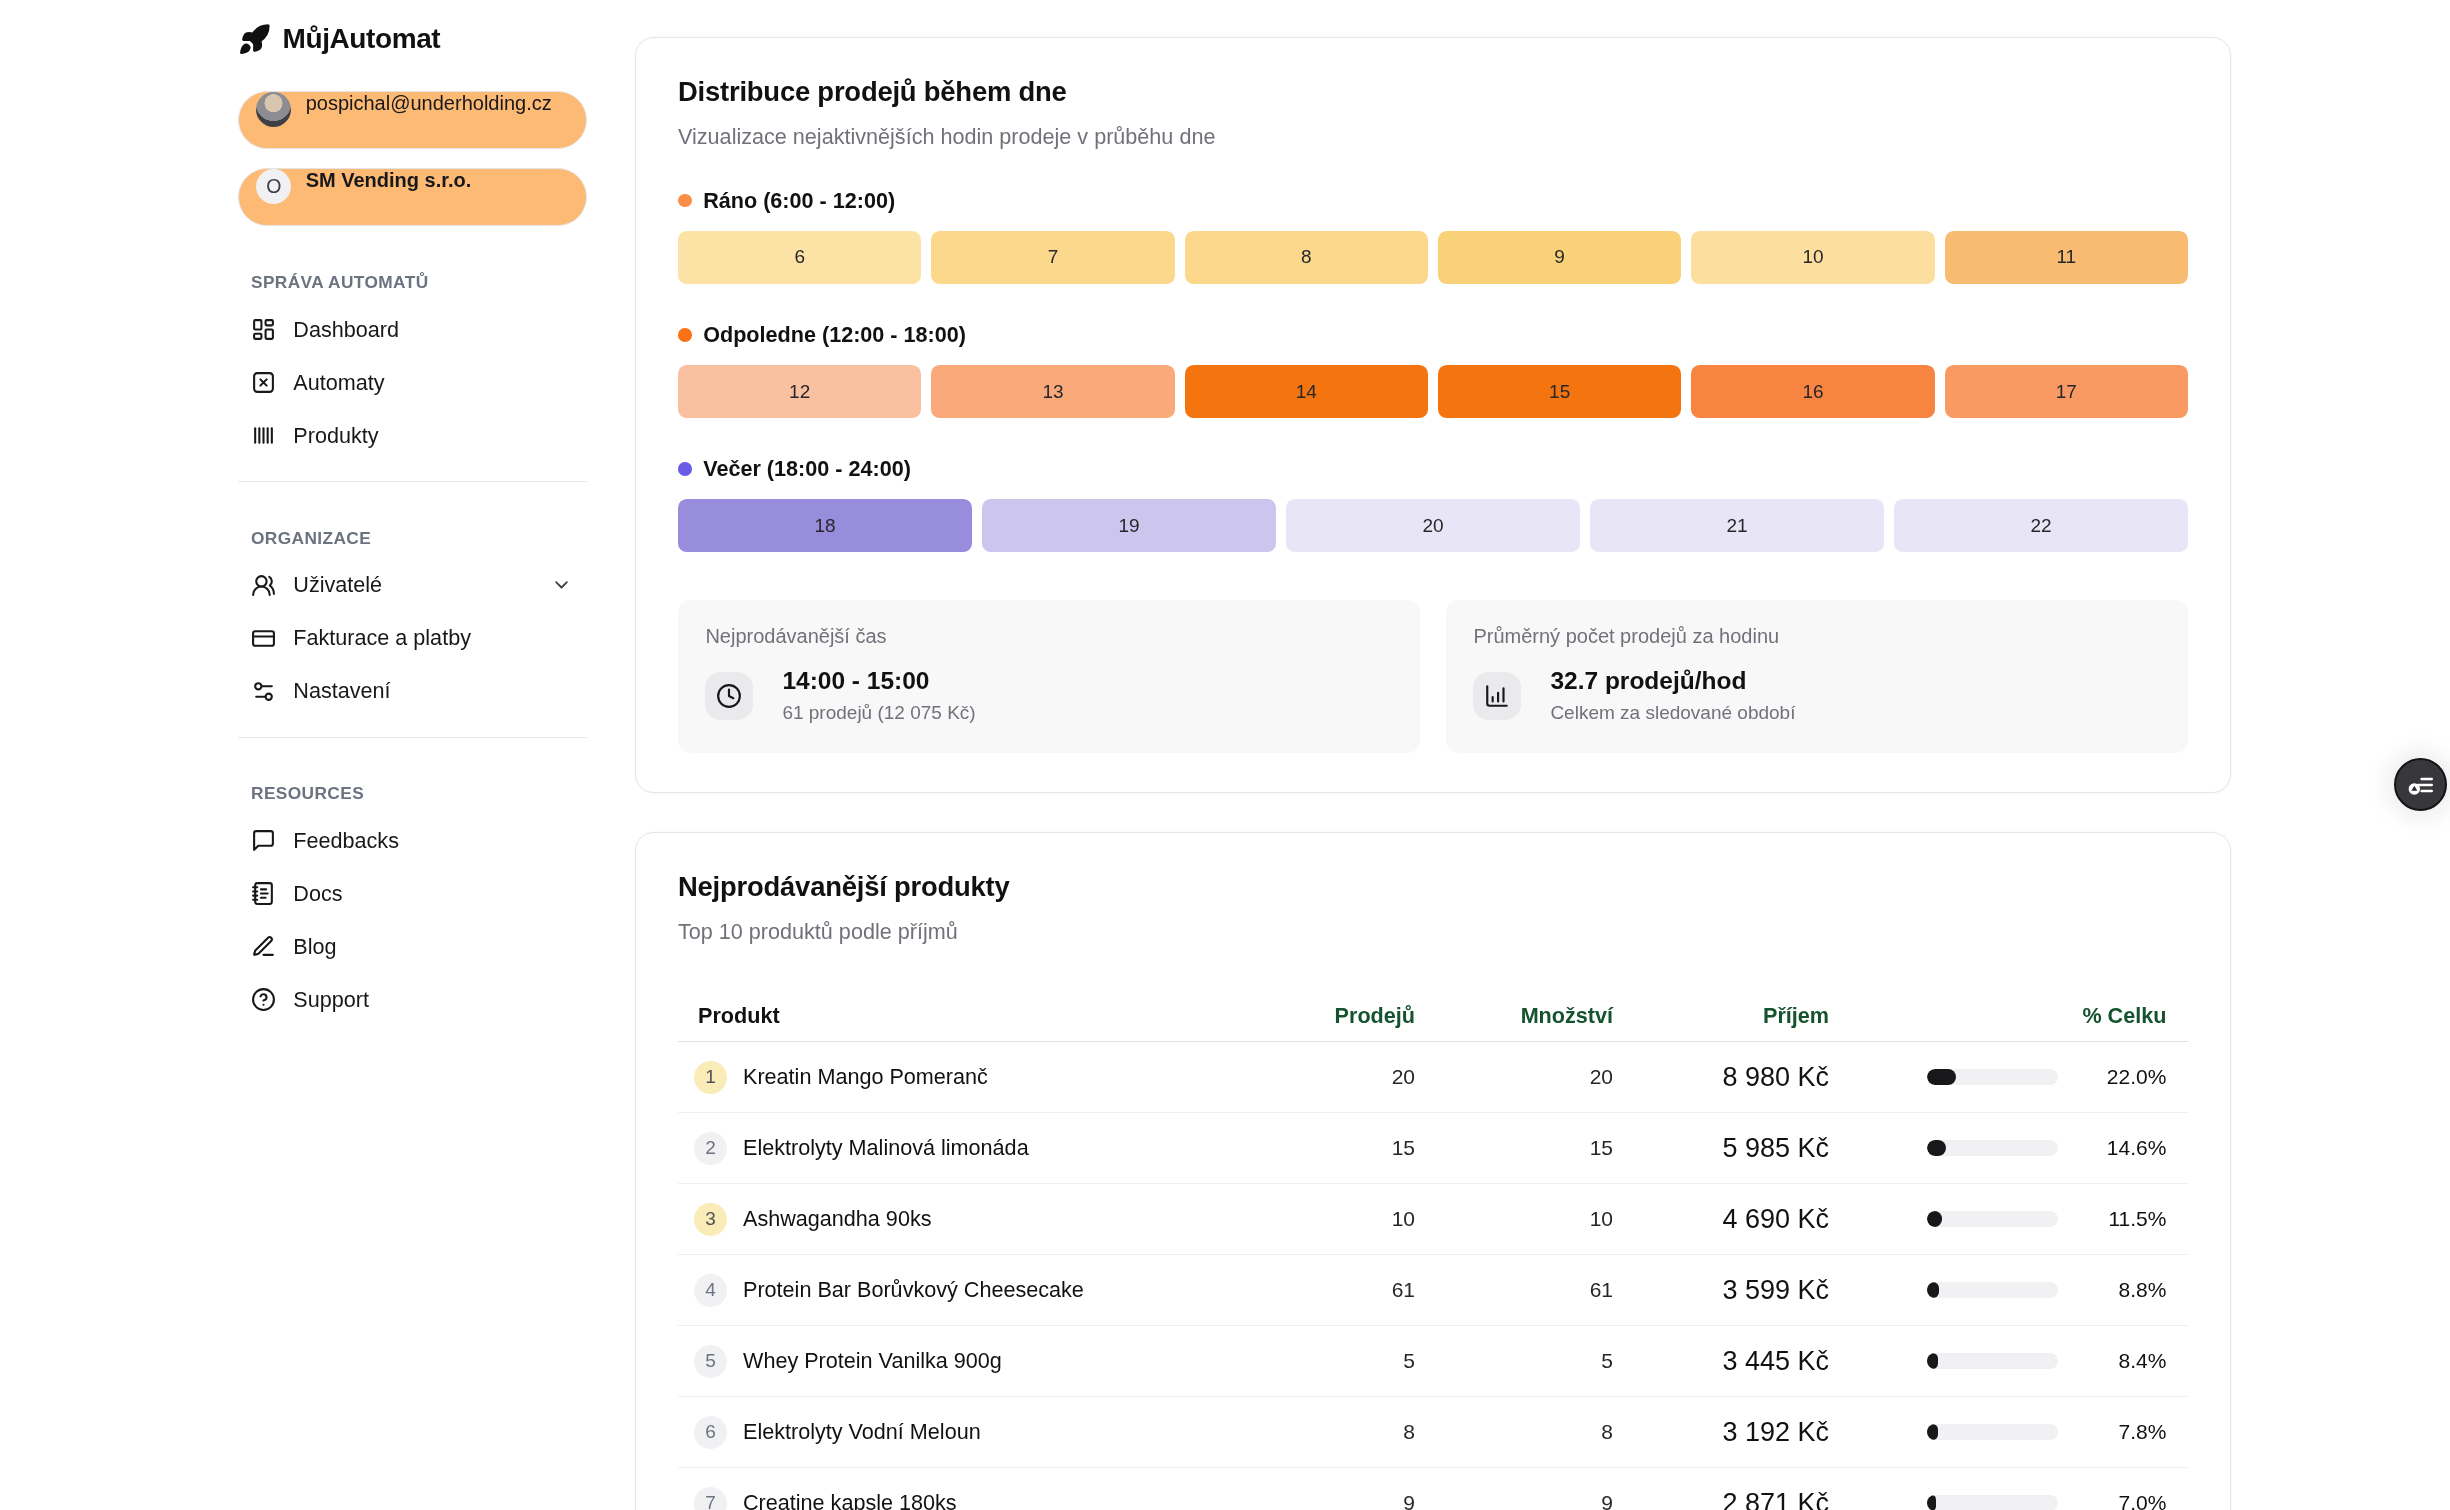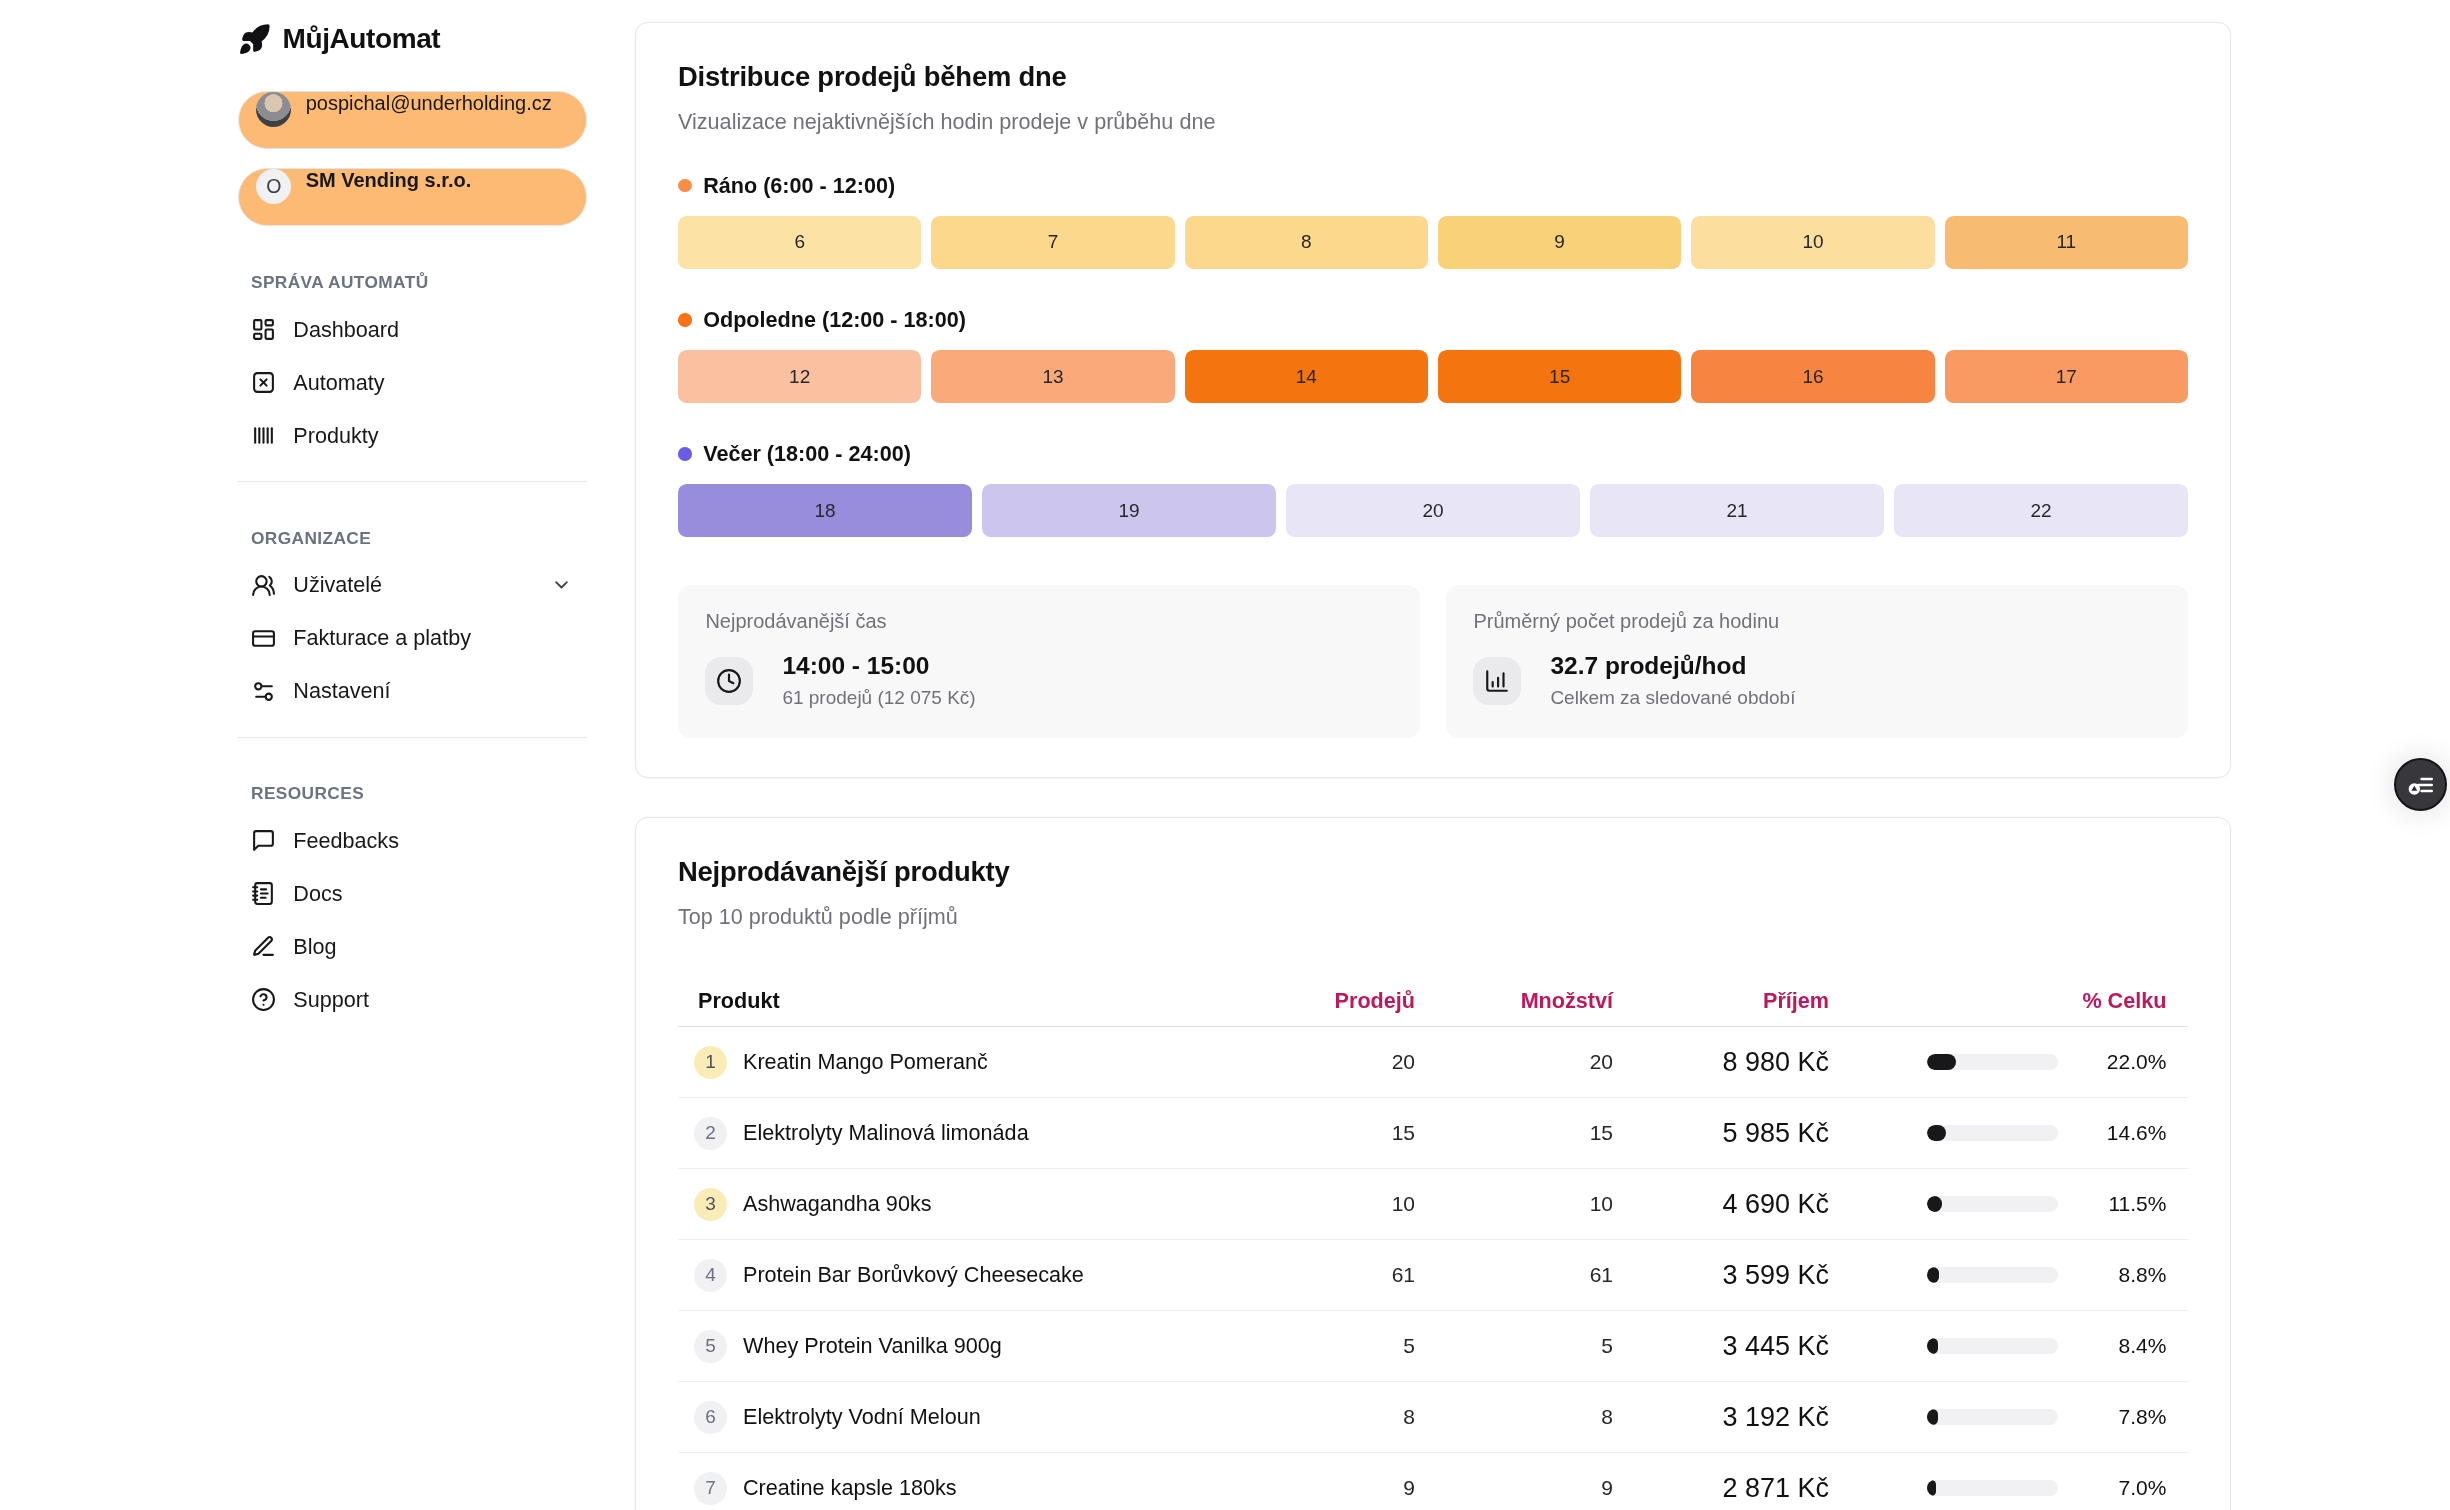--- a/index.html
+++ b/index.html
@@ -28,21 +28,21 @@
   .nav-item { display:flex; align-items:center; gap:17.3px; height:53px; padding:0 13px;
     border-radius:11.5px; cursor:pointer; }
   .nav-item svg { width:25px; height:25px; flex:0 0 25px; color:#18181b; }
   .nav-label { font-size:21.6px; font-weight:500; color:#18181b; }
   .nav-spacer { flex:1; }
   .nav-item .chev { width:21.6px; height:21.6px; color:#3f3f46; }
   .divider { height:0.7px; background:#e9e9ec; margin:19px 0 0 0; }
 
   
   .card { position:absolute; left:635px; width:1596px; background:#fff;
-    border:0.7px solid #e7e7ea; border-radius:13px; box-shadow:0 0.7px 2.9px rgba(0,0,0,.04); }
+    border:0.7px solid #e7e7ea; border-radius:19px; box-shadow:0 0.7px 2.9px rgba(0,0,0,.04);margin-top:15px; }
   .card1 { top:21.6px; height:756px; padding:38px 42px; }
   .card2 { top:817px; height:1082px; padding:38px 42px; }
 
   .card-title { font-size:27.4px; font-weight:700; letter-spacing:-0.2px; color:#111113; }
   .card-sub { margin-top:16px; font-size:21.6px; color:#71717a; }
 
   .group-label-row { display:flex; align-items:center; gap:11.5px; margin-top:38px; }
   .dot { width:13.7px; height:13.7px; border-radius:50%; }
   .group-label { font-size:21.6px; font-weight:600; color:#111113; }
   .cells-row { display:flex; gap:10px; margin-top:17.3px; }
@@ -71,21 +71,21 @@
   .badge { width:33px; height:33px; border-radius:50%; background:#f1f1f4; color:#6b7280;
     display:flex; align-items:center; justify-content:center; font-size:19px; flex:0 0 33px; }
   .badge.yellow { background:#faecb6; color:#52525b; }
   .p-name { font-size:21.6px; font-weight:500; color:#111113; white-space:nowrap; overflow:hidden; }
   .num { text-align:right; font-size:21px; color:#27272a; }
   .rev { text-align:right; font-size:27px; font-weight:500; color:#111113; }
   .c-bar { display:flex; justify-content:flex-end; padding-right:8.7px; }
   .bar-track { width:131px; height:16px; border-radius:8.7px; background:#f1f1f3; overflow:hidden; }
   .bar-fill { height:100%; border-radius:8.7px; background:#18181b; }
   .pct { text-align:right; font-size:21px; font-weight:500; color:#111113; padding-right:21.6px; }
-  .thead .pct, .thead .num, .thead .rev { font-weight:700; font-size:21.6px; color:#be185d; }
+  .thead .pct, .thead .num, .thead .rev { font-weight:700; font-size:21.6px; color:#14532d; }
 
   
   .fab { position:absolute; left:2394px; top:758px; width:53px; height:53px; border-radius:50%;
     background:#38383c; border:2.9px solid #141417; display:flex; align-items:center;
     justify-content:center; cursor:pointer; box-shadow:0 0 19px 8.7px rgba(120,120,130,.12); }
   .fab svg { width:32px; height:32px; }
 </style>
 </head>
 <body>
 

